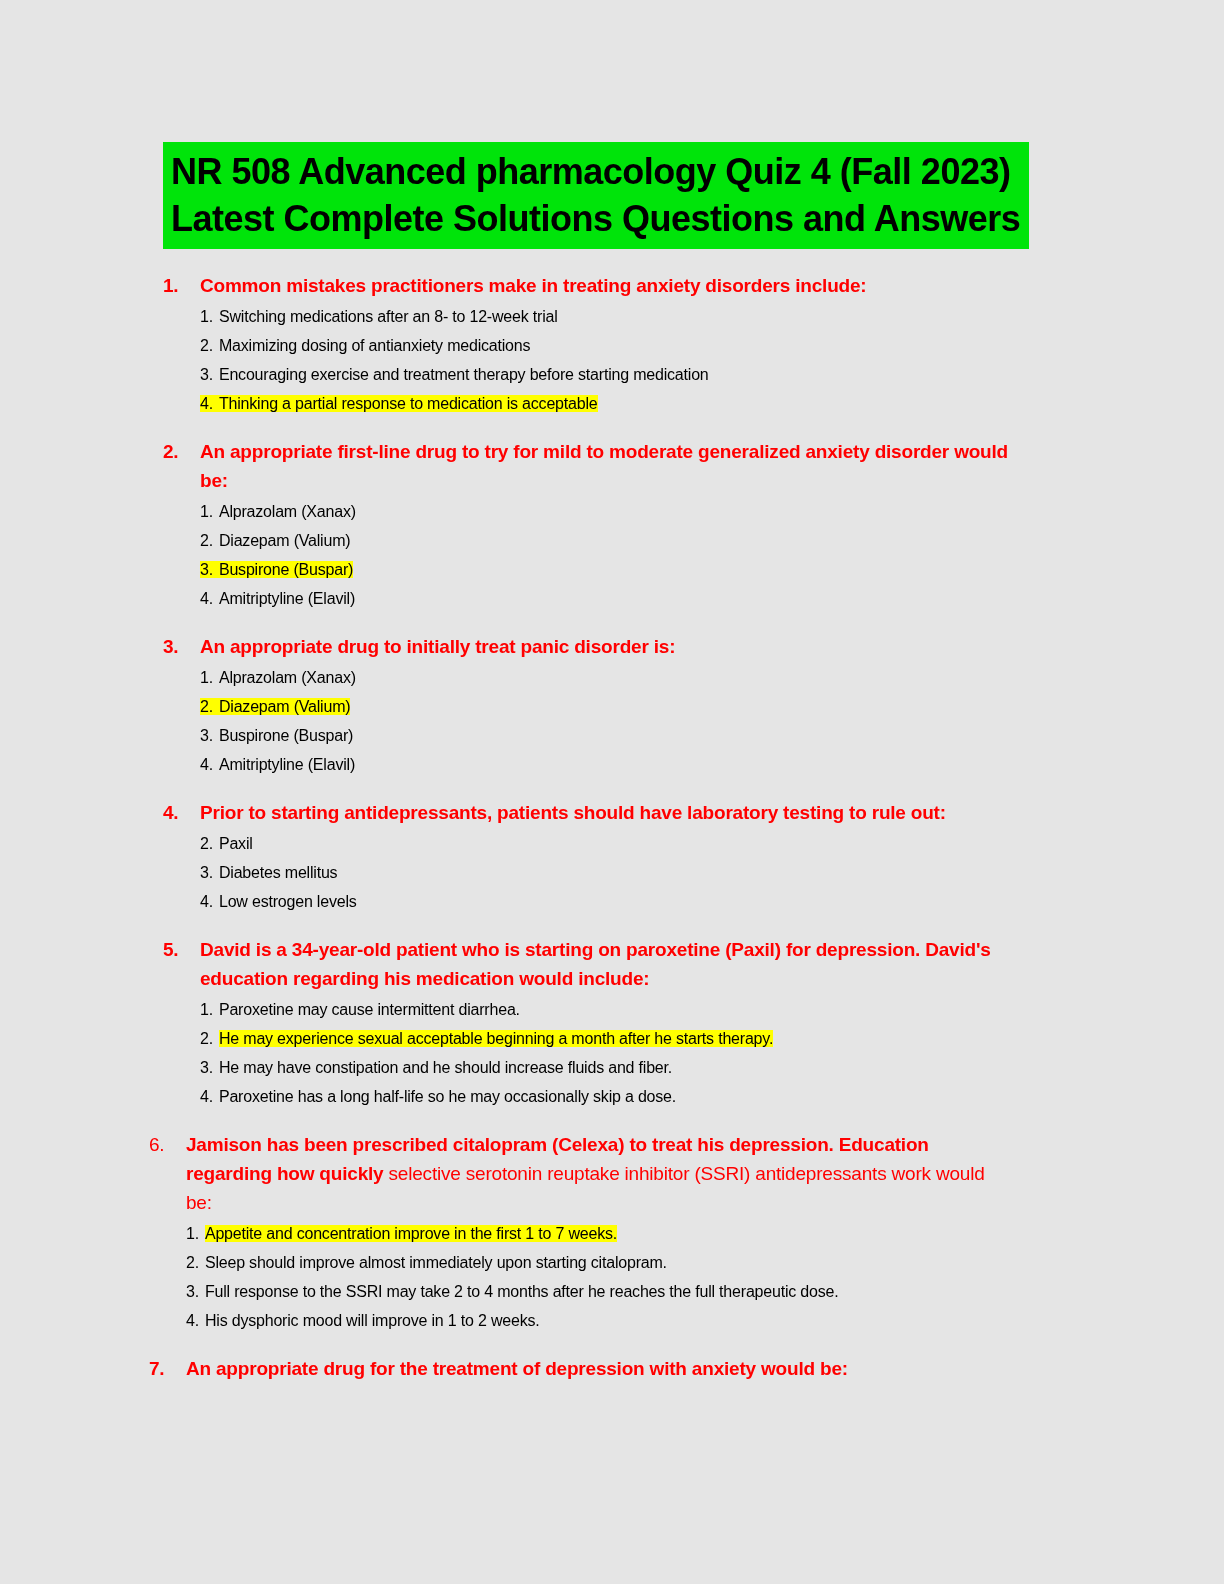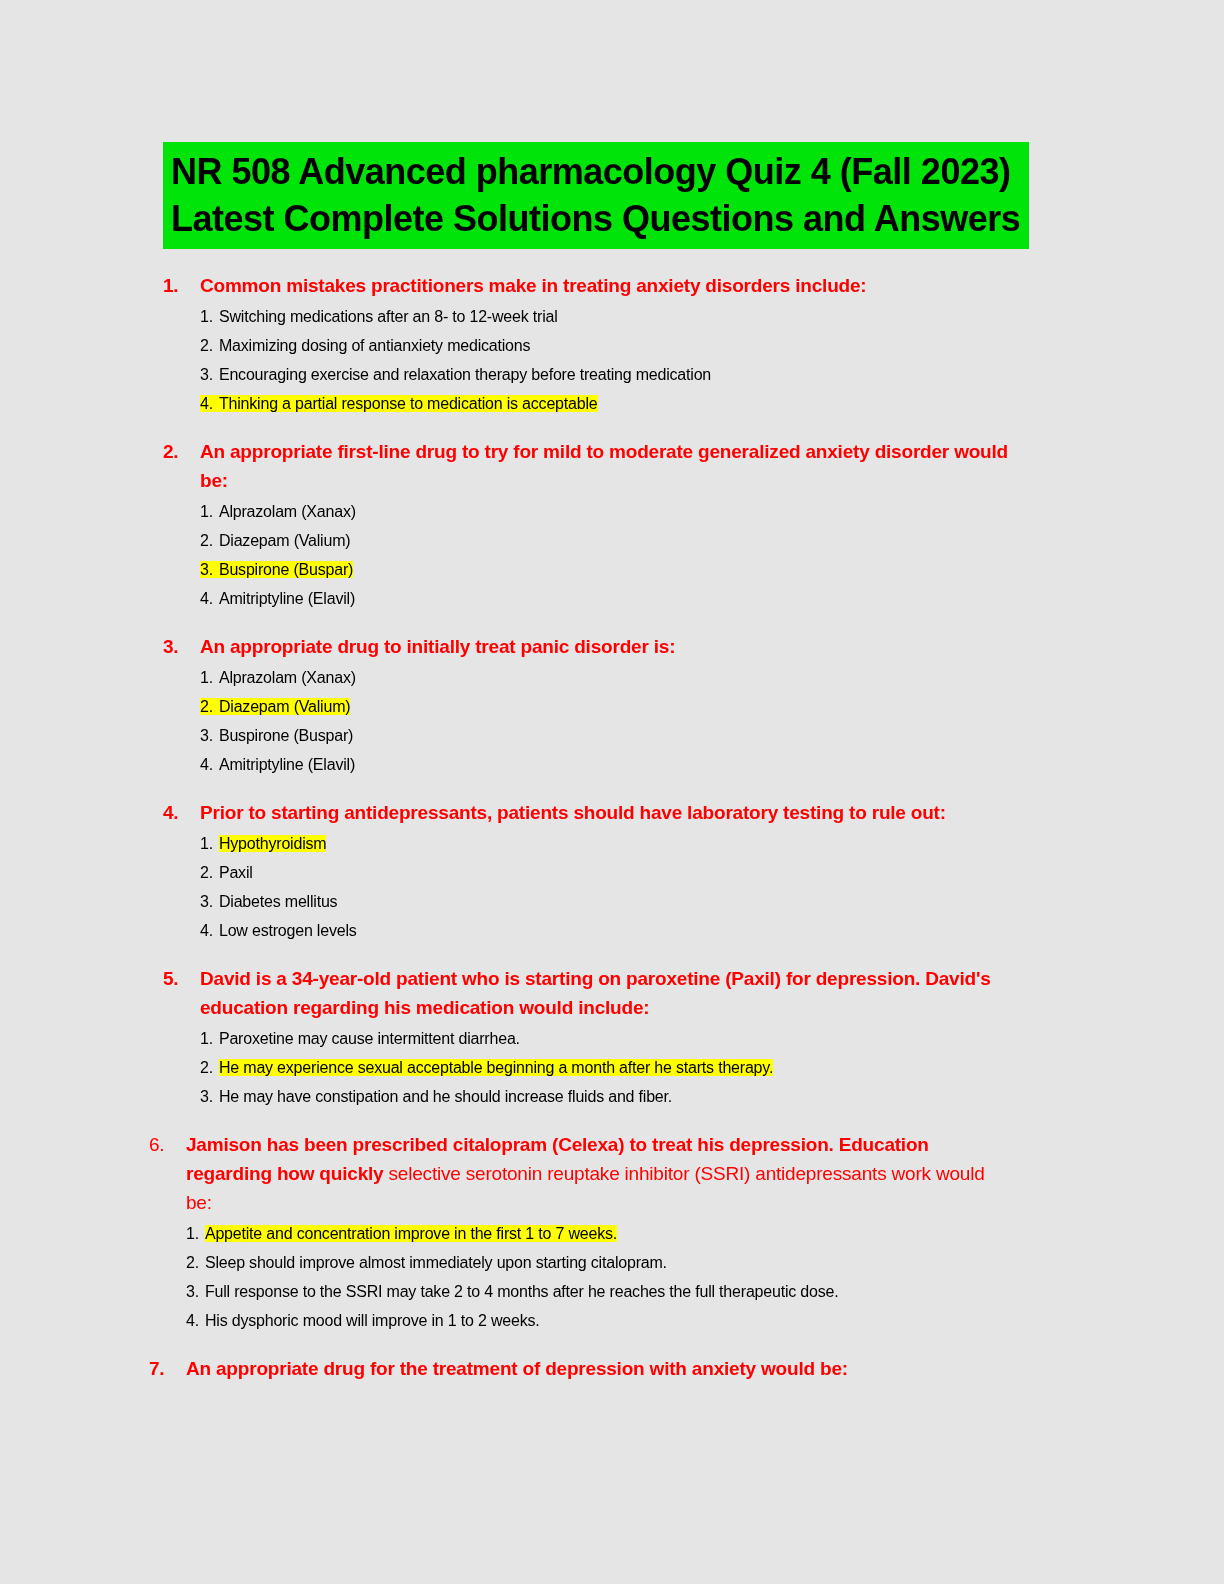--- a/index.html
+++ b/index.html
@@ -65,21 +65,21 @@
       <div class="options">
   <div class="option">
     <span class="opt-label">1.</span><span class="opt-text">Switching medications after an 8- to 12-week trial</span>
   </div>
 
   <div class="option">
     <span class="opt-label">2.</span><span class="opt-text">Maximizing dosing of antianxiety medications</span>
   </div>
 
   <div class="option">
-    <span class="opt-label">3.</span><span class="opt-text">Encouraging exercise and relaxation therapy before treating medication</span>
+    <span class="opt-label">3.</span><span class="opt-text">Encouraging exercise and treatment therapy before starting medication</span>
   </div>
 
   <div class="option">
     <span class="opt-label hl">4.</span><span class="opt-text hl">Thinking a partial response to medication is acceptable</span>
   </div>
 </div>
     </div>
   </div>
 
   <div class="question">
@@ -134,23 +134,20 @@
     </div>
   </div>
 
   <div class="question">
     <span class="q-number">4.</span>
     <div class="q-body">
       <div class="q-prompt">
         <span class="q-prompt-bold">Prior to starting antidepressants, patients should have laboratory testing to rule out:</span>
       </div>
       <div class="options">
-  <div class="option">
-    <span class="opt-label">1.</span><span class="opt-text hl">Hypothyroidism</span>
-  </div>
 
   <div class="option">
     <span class="opt-label">2.</span><span class="opt-text">Paxil</span>
   </div>
 
   <div class="option">
     <span class="opt-label">3.</span><span class="opt-text">Diabetes mellitus</span>
   </div>
 
   <div class="option">
@@ -172,20 +169,23 @@
   </div>
 
   <div class="option">
     <span class="opt-label">2.</span><span class="opt-text hl">He may experience sexual acceptable beginning a month after he starts therapy.</span>
   </div>
 
   <div class="option">
     <span class="opt-label">3.</span><span class="opt-text">He may have constipation and he should increase fluids and fiber.</span>
   </div>
 
+  <div class="option">
+    <span class="opt-label">4.</span><span class="opt-text">Paroxetine has a long half-life so he may occasionally skip a dose.</span>
+  </div>
 </div>
     </div>
   </div>
 
   <div class="question">
     <span class="q-number">6.</span>
     <div class="q-body">
       <div class="q-prompt">
         <span class="q-prompt-bold">Jamison has been prescribed citalopram (Celexa) to treat his depression. Education regarding how quickly</span><span class="q-prompt-rest"> selective serotonin reuptake inhibitor (SSRI) antidepressants work would be:</span>
       </div>

